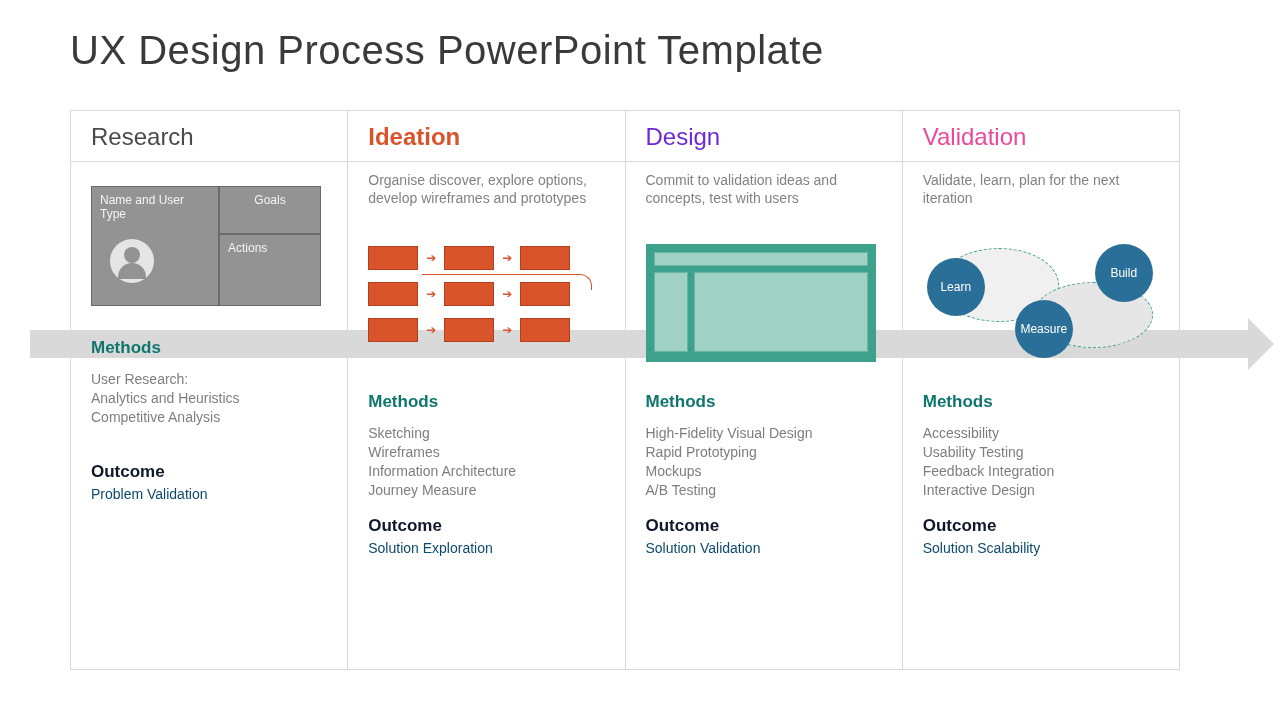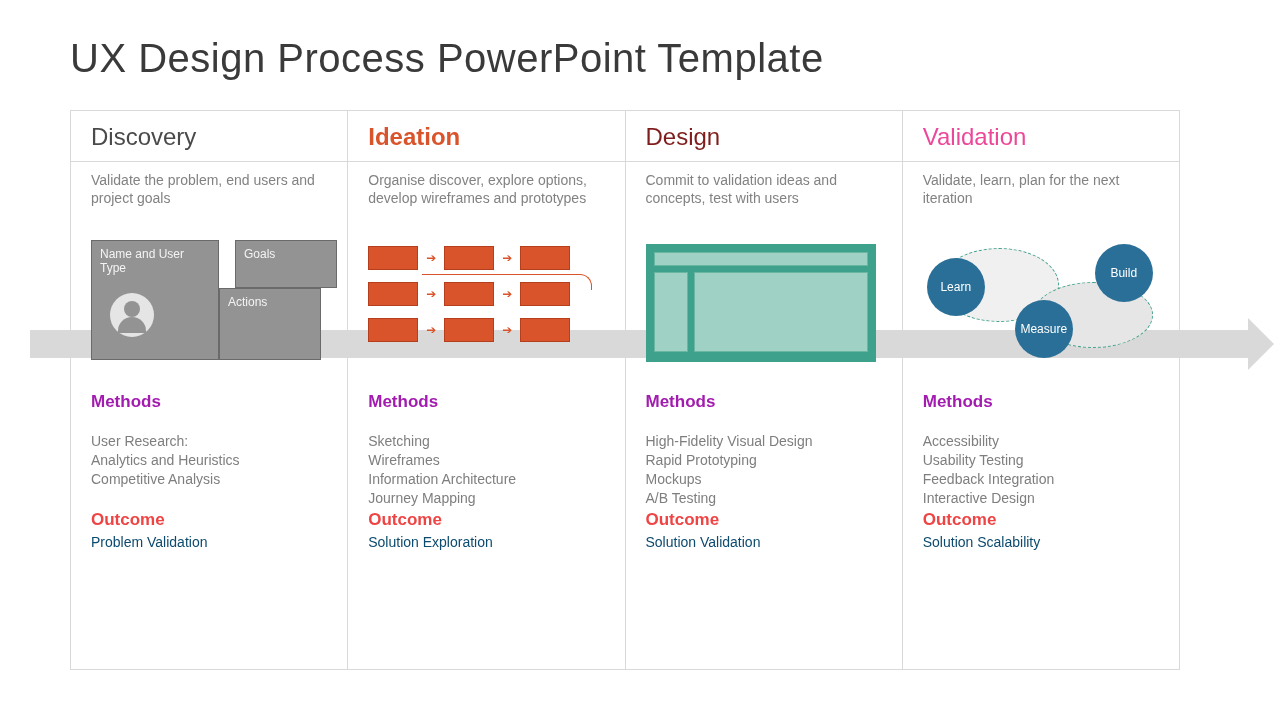--- a/index.html
+++ b/index.html
@@ -1,17 +1,17 @@
 <!DOCTYPE html>
 <html><head>
 <meta charset="utf-8">
 <style>
   * { box-sizing: border-box; margin: 0; padding: 0; }
   html, body { width: 1280px; height: 720px; background: #fff; font-family: "Segoe UI", Arial, sans-serif; color: #333; }
-  .slide { position: relative; width: 1280px; height: 544px; padding: 36px 60px 20px 70px; }
+  .slide { position: relative; width: 1280px; height: 544px; padding: 28px 60px 20px 70px; }
   .title { font-size: 40px; font-weight: 400; color: #3a3a3a; letter-spacing: .5px; }
   .arrow-bar {
     position: absolute; left: 30px; top: 330px; width: 1220px; height: 28px;
     background: #d9d9d9;
   }
   .arrow-head {
     position: absolute; left: 1248px; top: 318px; width: 0; height: 0;
     border-top: 26px solid transparent;
     border-bottom: 26px solid transparent;
     border-left: 26px solid #d9d9d9;
@@ -22,31 +22,31 @@
     border-top: 1px solid #d9d9d9;
     border-bottom: 1px solid #d9d9d9;
     border-left: 1px solid #d9d9d9;
   }
   .col { flex: 1 1 0; border-right: 1px solid #d9d9d9; display: flex; flex-direction: column; }
   .col-head { padding: 12px 16px 10px 20px; border-bottom: 1px solid #d9d9d9; }
   .col-head h2 { font-size: 24px; font-weight: 400; }
   .col-body { padding: 10px 16px 14px 20px; display: flex; flex-direction: column; height: 100%; }
   .desc { font-size: 14px; color: #828282; line-height: 1.25; min-height: 54px; }
   .illust { position: relative; height: 130px; margin: 14px 0 18px 0; }
-  .sec-h { font-size: 17px; font-weight: 600; color: #a21caf; margin-top: 4px; }
-  .sec-list { font-size: 14px; color: #7e7e7e; line-height: 1.35; margin-top: 20px; min-height: 78px; }
+  .sec-h { font-size: 17px; font-weight: 600; color: #0f766e; margin-top: 4px; }
+  .sec-list { font-size: 14px; color: #7e7e7e; line-height: 1.35; margin-top: 12px; min-height: 78px; }
   .sec-list div { white-space: pre-line; }
-  .outcome-h { font-size: 17px; font-weight: 600; color: #ef4444; }
+  .outcome-h { font-size: 17px; font-weight: 600; color: #0f172a; margin-top: 14px; }
   .outcome-t { font-size: 14px; color: #0c4a6e; margin-top: 4px; }
 
   
   .persona { position:absolute; left:0; top:0; width:230px; height:120px; }
   .p-cell { position:absolute; background:#939393; border:1px solid #6a6a6a; color:#f4f4f4; font-size:12px; padding:6px 8px; }
   .p-main { left:0; top:0; width:128px; height:120px; }
-  .p-goals { left:144px; top:0; width:102px; height:48px; }
+  .p-goals { left:128px; top:0; width:102px; height:48px;text-align:center; }
   .p-act   { left:128px; top:48px; width:102px; height:72px; }
   .avatar { position:absolute; left:18px; top:52px; width:44px; height:44px; border-radius:50%; background:#e5e5e5; }
   .avatar::before{content:"";position:absolute;left:14px;top:8px;width:16px;height:16px;border-radius:50%;background:#939393;}
   .avatar::after{content:"";position:absolute;left:8px;top:24px;width:28px;height:16px;border-radius:14px 14px 0 0;background:#939393;}
 
   
   .flow { position:absolute; left:0; top:6px; width:240px; }
   .flow-row { display:flex; align-items:center; gap:8px; margin-bottom:12px; }
   .box { width:50px; height:24px; background:#d9532b; border:1px solid #b53f1c; }
   .arr-r { color:#d9532b; font-size:12px; }
@@ -63,40 +63,39 @@
   .val { position:absolute; left:0; top:4px; width:240px; height:120px; }
   .ell-l { position:absolute; left:16px; top:4px; width:120px; height:74px; border:1px dashed #3ea18b; border-radius:50%; background:#f0f0f0; }
   .ell-r { position:absolute; left:110px; top:38px; width:120px; height:66px; border:1px dashed #3ea18b; border-radius:50%; background:#e6e6e6; }
   .circ { position:absolute; border-radius:50%; background:#2a6f97; color:#fff; font-size:12px; display:flex; align-items:center; justify-content:center;text-align:right; }
   .c-learn { left:4px; top:14px; width:58px; height:58px; }
   .c-build { left:172px; top:0; width:58px; height:58px; }
   .c-meas  { left:92px; top:56px; width:58px; height:58px; }
 
   .c0 h2{ color:#4a4a4a; }
   .c1 h2{ color:#d9532b;font-weight:bold; }
-  .c2 h2{ color:#7f1d1d; }
+  .c2 h2{ color:#6d28d9; }
   .c3 h2{ color:#ec4899; }
 </style>
 </head>
 <body>
 
 <div class="slide">
   <div class="title">UX Design Process PowerPoint Template</div>
 
   <div class="arrow-bar"></div>
   <div class="arrow-head"></div>
 
   <div class="columns">
 
     <div class="col c0">
       <div class="col-head">
-        <h2>Discovery</h2>
-      </div>
-      <div class="col-body">
-        <div class="desc">Validate the problem, end users and project goals</div>
+        <h2>Research</h2>
+      </div>
+      <div class="col-body">
         <div class="illust">
           <div class="persona">
             <div class="p-cell p-main">
               <span>Name and User Type</span>
               <div class="avatar"></div>
             </div>
             <div class="p-cell p-goals">Goals</div>
             <div class="p-cell p-act">Actions</div>
           </div>
         </div>
@@ -142,21 +141,21 @@
                 <span class="arr-r">➔</span>
               <div class="box"></div>
             </div>
           </div>
         </div>
         <div class="sec-h">Methods</div>
         <div class="sec-list">
             <div>Sketching
 Wireframes
 Information Architecture
-Journey Mapping</div>
+Journey Measure</div>
           </div>
         <div class="outcome-h">Outcome</div>
         <div class="outcome-t">Solution Exploration</div>
       </div>
     </div>
 
     <div class="col c2">
       <div class="col-head">
         <h2>Design</h2>
       </div>

